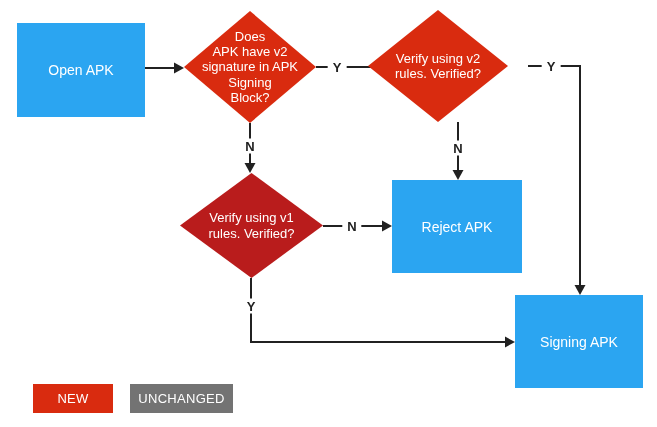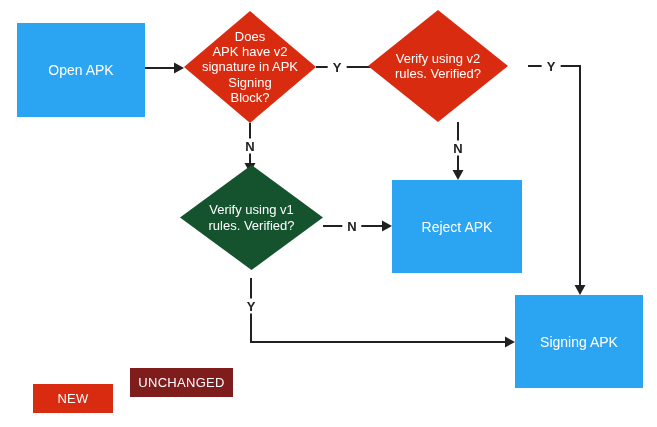--- a/index.html
+++ b/index.html
@@ -113,21 +113,21 @@
 signature in APK
 Signing
 Block?</span>
   </div>
 
   <div class="node node-diamond" style="left: 368px; top: 10px; width: 140px; height: 112px; background-color: rgb(217, 43, 15);">
     <span class="node-label">Verify using v2
 rules. Verified?</span>
   </div>
 
-  <div class="node node-diamond" style="left: 180px; top: 165px; width: 143px; height: 105px; background-color: #14532d;">
+  <div class="node node-diamond" style="left: 180px; top: 173px; width: 143px; height: 105px; background-color: #b91c1c;">
     <span class="node-label">Verify using v1
 rules. Verified?</span>
   </div>
 
   <div class="node node-rect" style="left: 392px; top: 180px; width: 130px; height: 93px; background-color: rgb(43, 165, 241);">
     <span class="node-label">Reject APK</span>
   </div>
 
   <div class="node node-rect" style="left: 515px; top: 295px; width: 128px; height: 93px; background-color: rgb(43, 165, 241);">
     <span class="node-label">Signing APK</span>
@@ -136,17 +136,17 @@
   <div class="edge-label" style="left:337px; top:67px;">Y</div>
   <div class="edge-label" style="left:250px; top:146px;">N</div>
   <div class="edge-label" style="left:551px; top:66px;">Y</div>
   <div class="edge-label" style="left:458px; top:148px;">N</div>
   <div class="edge-label" style="left:352px; top:226px;">N</div>
   <div class="edge-label" style="left:251px; top:306px;">Y</div>
 
   <div class="legend-item" style="left: 33px; top: 384px; width: 80px; height: 29px; background-color: rgb(217, 43, 15);">
     <span>NEW</span>
   </div>
-  <div class="legend-item" style="left: 130px; top: 368px; width: 103px; height: 29px; background-color: #7f1d1d;">
+  <div class="legend-item" style="left: 130px; top: 384px; width: 103px; height: 29px; background-color: #737373;">
     <span>UNCHANGED</span>
   </div>
 
 </div>
 
 </body></html>

